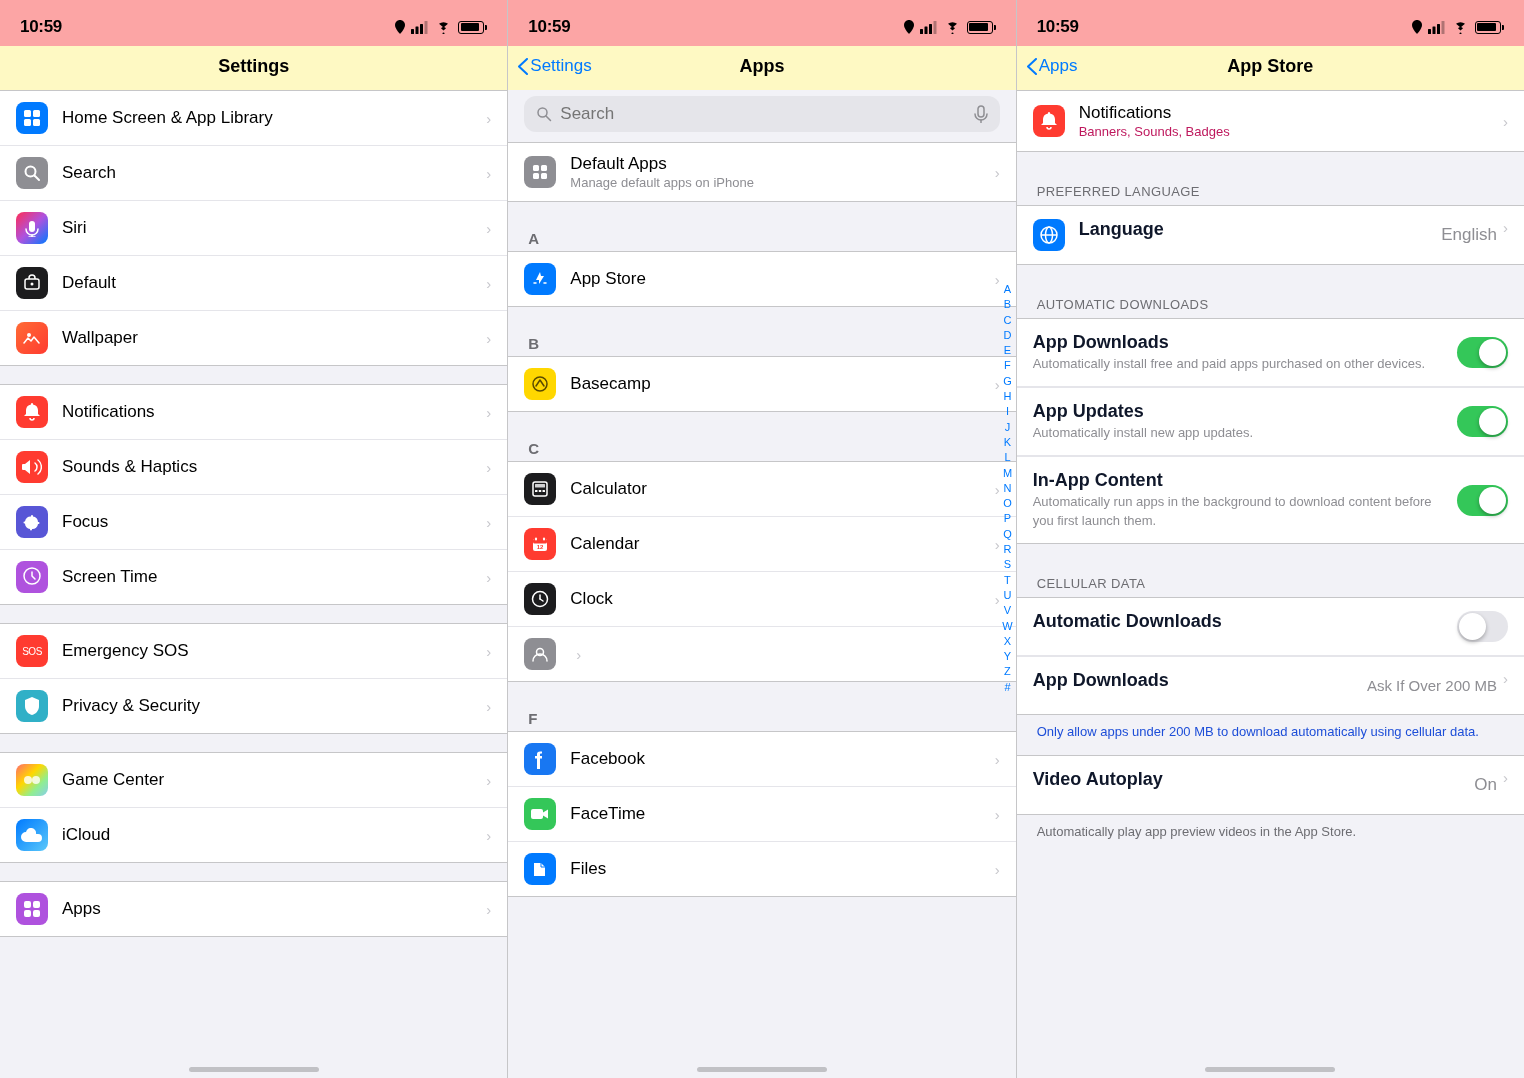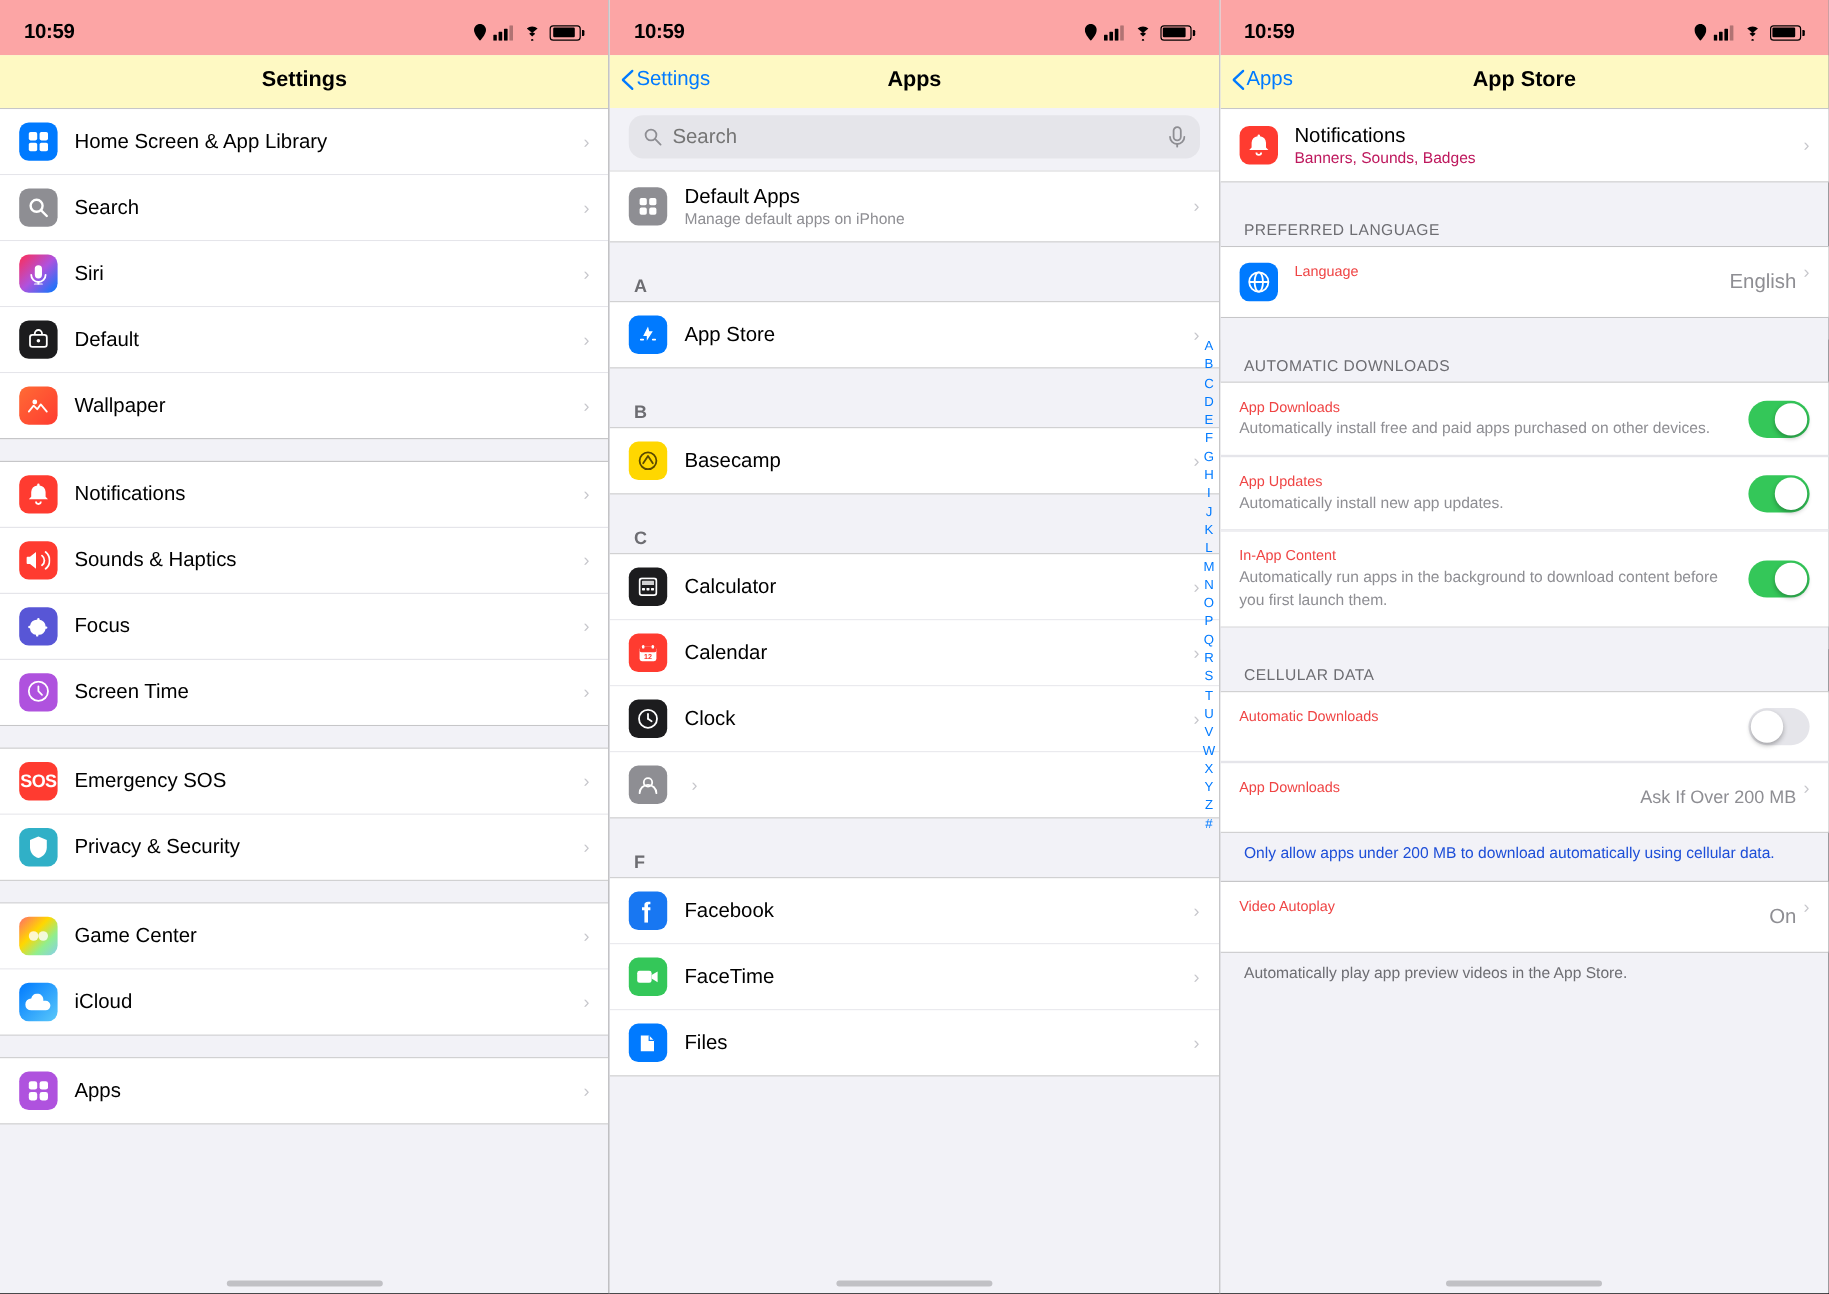--- a/index.html
+++ b/index.html
@@ -188,23 +188,23 @@
       display: flex;
       align-items: flex-start;
       padding: 13px 16px;
       background: #fff;
       border-bottom: 0.5px solid #e5e5ea;
       min-height: 58px;
     }
     .settings-row:last-child { border-bottom: none; }
     .settings-row .row-content { flex: 1; }
     .settings-row .row-title {
-      font-size: 12px;
-      color: #ef4444;
-      font-weight: 400;
+      font-size: 18px;
+      color: #0f172a;
+      font-weight: 700;
     }
     .settings-row .row-subtitle {
       font-size: 13px;
       color: #8e8e93;
       margin-top: 2px;
       line-height: 1.4;
     }
     .settings-row .row-value {
       font-size: 17px;
       color: #8e8e93;
@@ -462,21 +462,21 @@
         <div class="item-text">
           <div class="item-title">Screen Time</div>
         </div>
         <span class="chevron">›</span>
       </div>
     </div>
 
     <div class="list-group">
 
       <div class="list-item">
-        <div class="item-icon icon-sos" style="font-size:15px;font-weight:700;color:white;letter-spacing:-0.5px;">SOS</div>
+        <div class="item-icon icon-sos" style="font-size:10px;font-weight:400;color:white;letter-spacing:-0.5px;">SOS</div>
         <div class="item-text">
           <div class="item-title">Emergency SOS</div>
         </div>
         <span class="chevron">›</span>
       </div>
 
       <div class="list-item">
         <div class="item-icon icon-privacy">
           <svg width="16" height="20" viewBox="0 0 16 20" fill="none">
               <path d="M8 1L1 4v6c0 4.5 3 8 7 9 4-1 7-4.5 7-9V4L8 1z" fill="white"></path>

